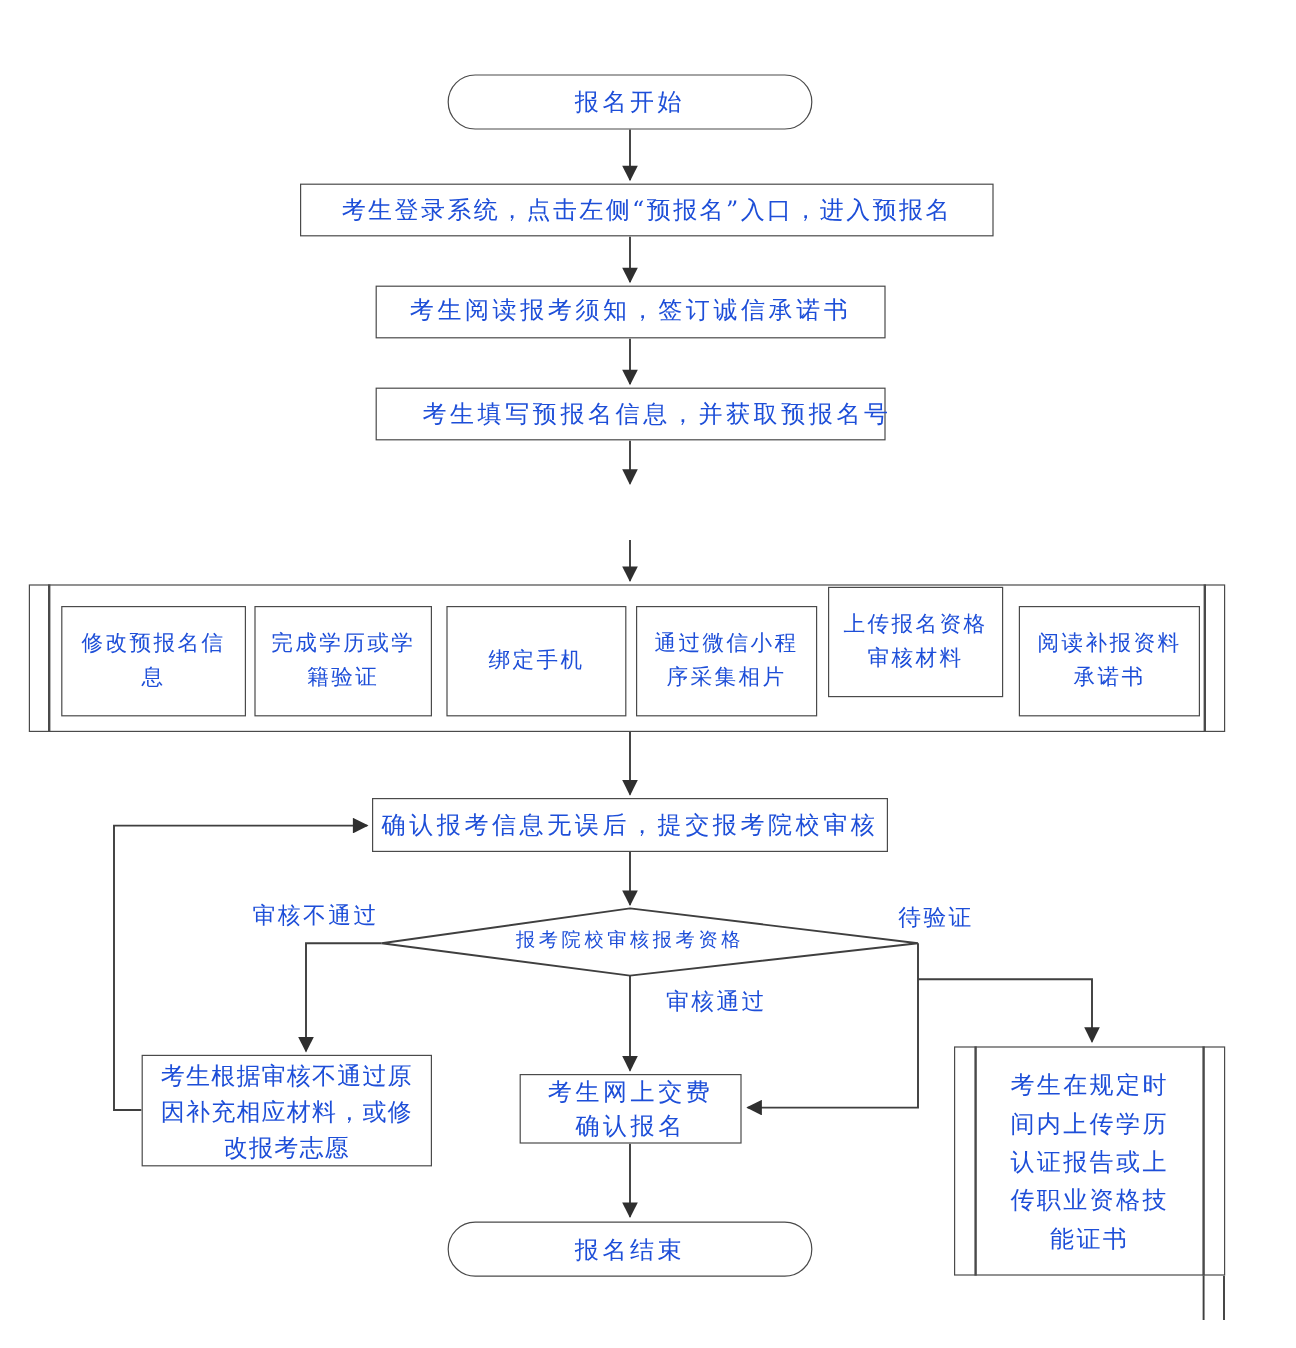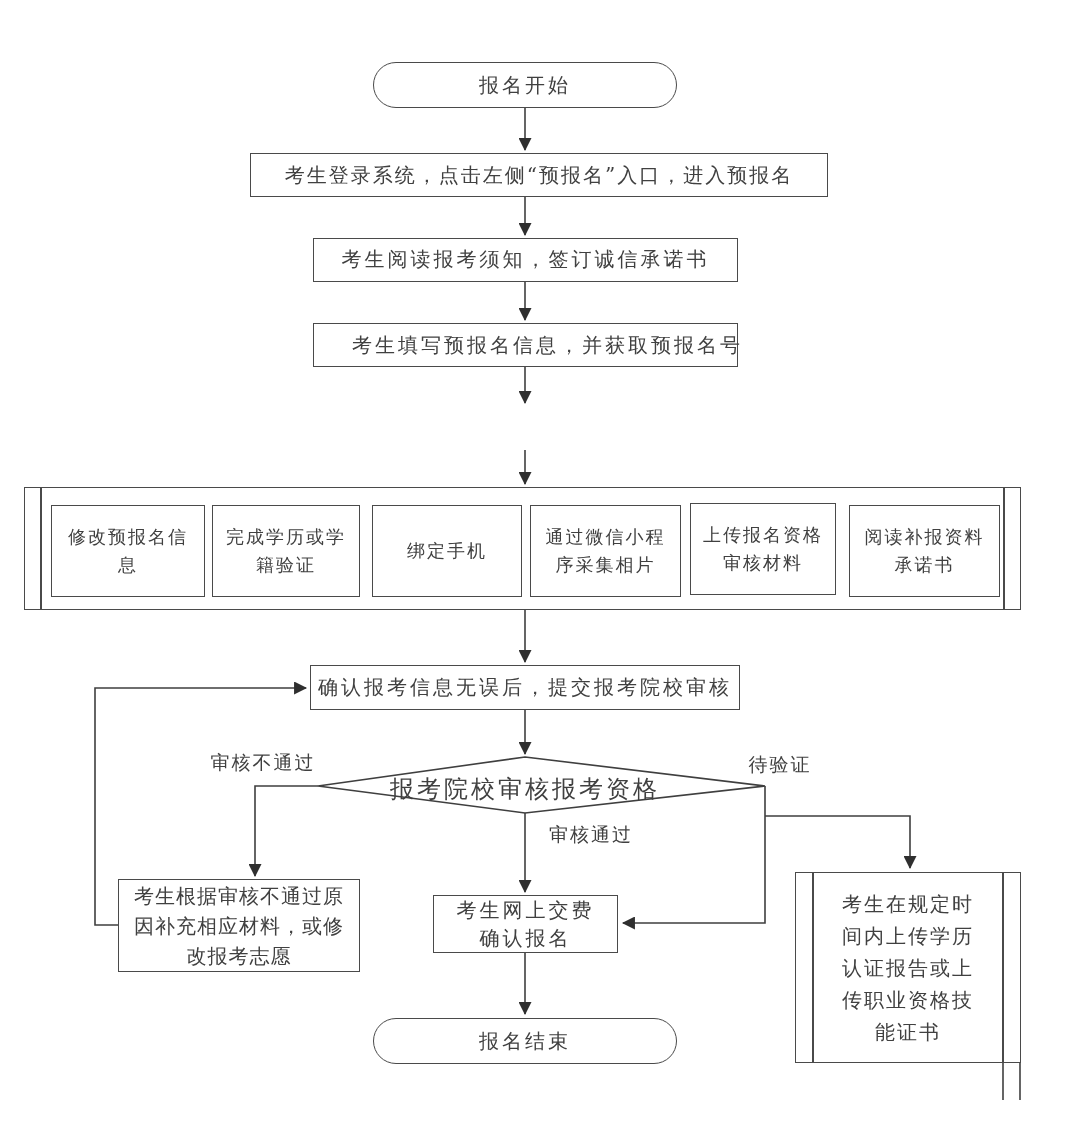--- a/index.html
+++ b/index.html
@@ -1,66 +1,66 @@
 <!DOCTYPE html>
 <html><head>
 <meta charset="utf-8">
 <style>
   html,body{margin:0;padding:0;background:#fff;}
   .canvas{
     position:relative;width:1080px;height:1123px;background:#ffffff;
-    font-family:"DejaVu Serif","Liberation Serif",serif;color:#404040;overflow:hidden;
+    font-family:"DejaVu Serif","Liberation Serif",serif;color:#1d4ed8;overflow:hidden;
   }
   .wires{position:absolute;left:0;top:0;z-index:1;}
   .node{
     position:absolute;z-index:2;box-sizing:border-box;
     border:1.6px solid #4a4a4a;background:#fff;
     display:flex;align-items:center;justify-content:center;
     text-align:center;font-size:20px;letter-spacing:3px;line-height:1.45;
   }
   .stadium{border-radius:24px;}
   .nw{white-space:nowrap;}
   .band{
     position:absolute;z-index:1;box-sizing:border-box;
     border:1.6px solid #4a4a4a;background:#fff;
   }
   .vline{position:absolute;z-index:2;width:1.6px;background:#4a4a4a;}
   .pbox{font-size:18px;letter-spacing:2px;padding:0 7px;line-height:1.55;}
   .lbl{position:absolute;z-index:2;font-size:19px;letter-spacing:2px;text-align:center;white-space:nowrap;}
   .decision-text{
-    position:absolute;z-index:2;text-align:center;font-size:24px;
+    position:absolute;z-index:2;text-align:center;font-size:16px;
     letter-spacing:3px;white-space:nowrap;
   }
   .col{flex-direction:column;}
   
   #n-start{left:373px;top:62px;width:304px;height:46px;}
   #n-login{left:250px;top:153px;width:578px;height:44px;font-size:20px;letter-spacing:2px;}
   #n-read{left:313px;top:238px;width:425px;height:44px;font-family:Liberation Mono, monospace;}
   #n-fill{left:313px;top:323px;width:425px;height:44px;padding-left:44px;}
   #n-getnum{left:313px;top:406px;width:425px;height:44px;}
   #band{left:24px;top:487px;width:997px;height:123px;}
   #band-l{left:40px;top:487px;height:123px;}
   #band-r{left:1003px;top:487px;height:123px;}
   #p1{left:51px;top:505px;width:154px;height:92px;}
   #p2{left:212px;top:505px;width:148px;height:92px;}
   #p3{left:372px;top:505px;width:150px;height:92px;}
   #p4{left:530px;top:505px;width:151px;height:92px;}
-  #p5{left:690px;top:503px;width:146px;height:92px;}
+  #p5{left:690px;top:489px;width:146px;height:92px;}
   #p6{left:849px;top:505px;width:151px;height:92px;}
   #n-confirm{left:310px;top:665px;width:430px;height:45px;}
   #t-decision{left:360px;top:773px;width:330px;}
   #n-fix{left:118px;top:879px;width:242px;height:93px;font-size:20px;letter-spacing:1px;padding:0 8px;line-height:1.5;}
   #n-pay{left:433px;top:895px;width:185px;height:58px;line-height:1.4;}
   #n-upload{left:795px;top:872px;width:226px;height:191px;padding:0 36px;letter-spacing:2px;line-height:1.6;}
   #upload-l{left:812px;top:872px;height:191px;}
   #upload-r{left:1002px;top:872px;height:191px;}
   #n-end{left:373px;top:1018px;width:304px;height:46px;}
   #lbl-fail{left:198px;top:750px;width:130px;}
   #lbl-pending{left:740px;top:752px;width:80px;}
-  #lbl-pass{left:533px;top:822px;width:100px;text-align:right;}
+  #lbl-pass{left:547px;top:822px;width:100px;}
 </style>
 </head>
 <body>
 
 <div class="canvas">
 
   <svg class="wires" width="1080" height="1123" viewBox="0 0 1080 1123">
     <defs>
       <marker id="arr" viewBox="0 0 12 12" refX="11" refY="6" markerWidth="14" markerHeight="13" markerUnits="userSpaceOnUse" orient="auto-start-reverse">
         <path d="M0 0 L12 6 L0 12 Z" fill="#2f2f2f"></path>

